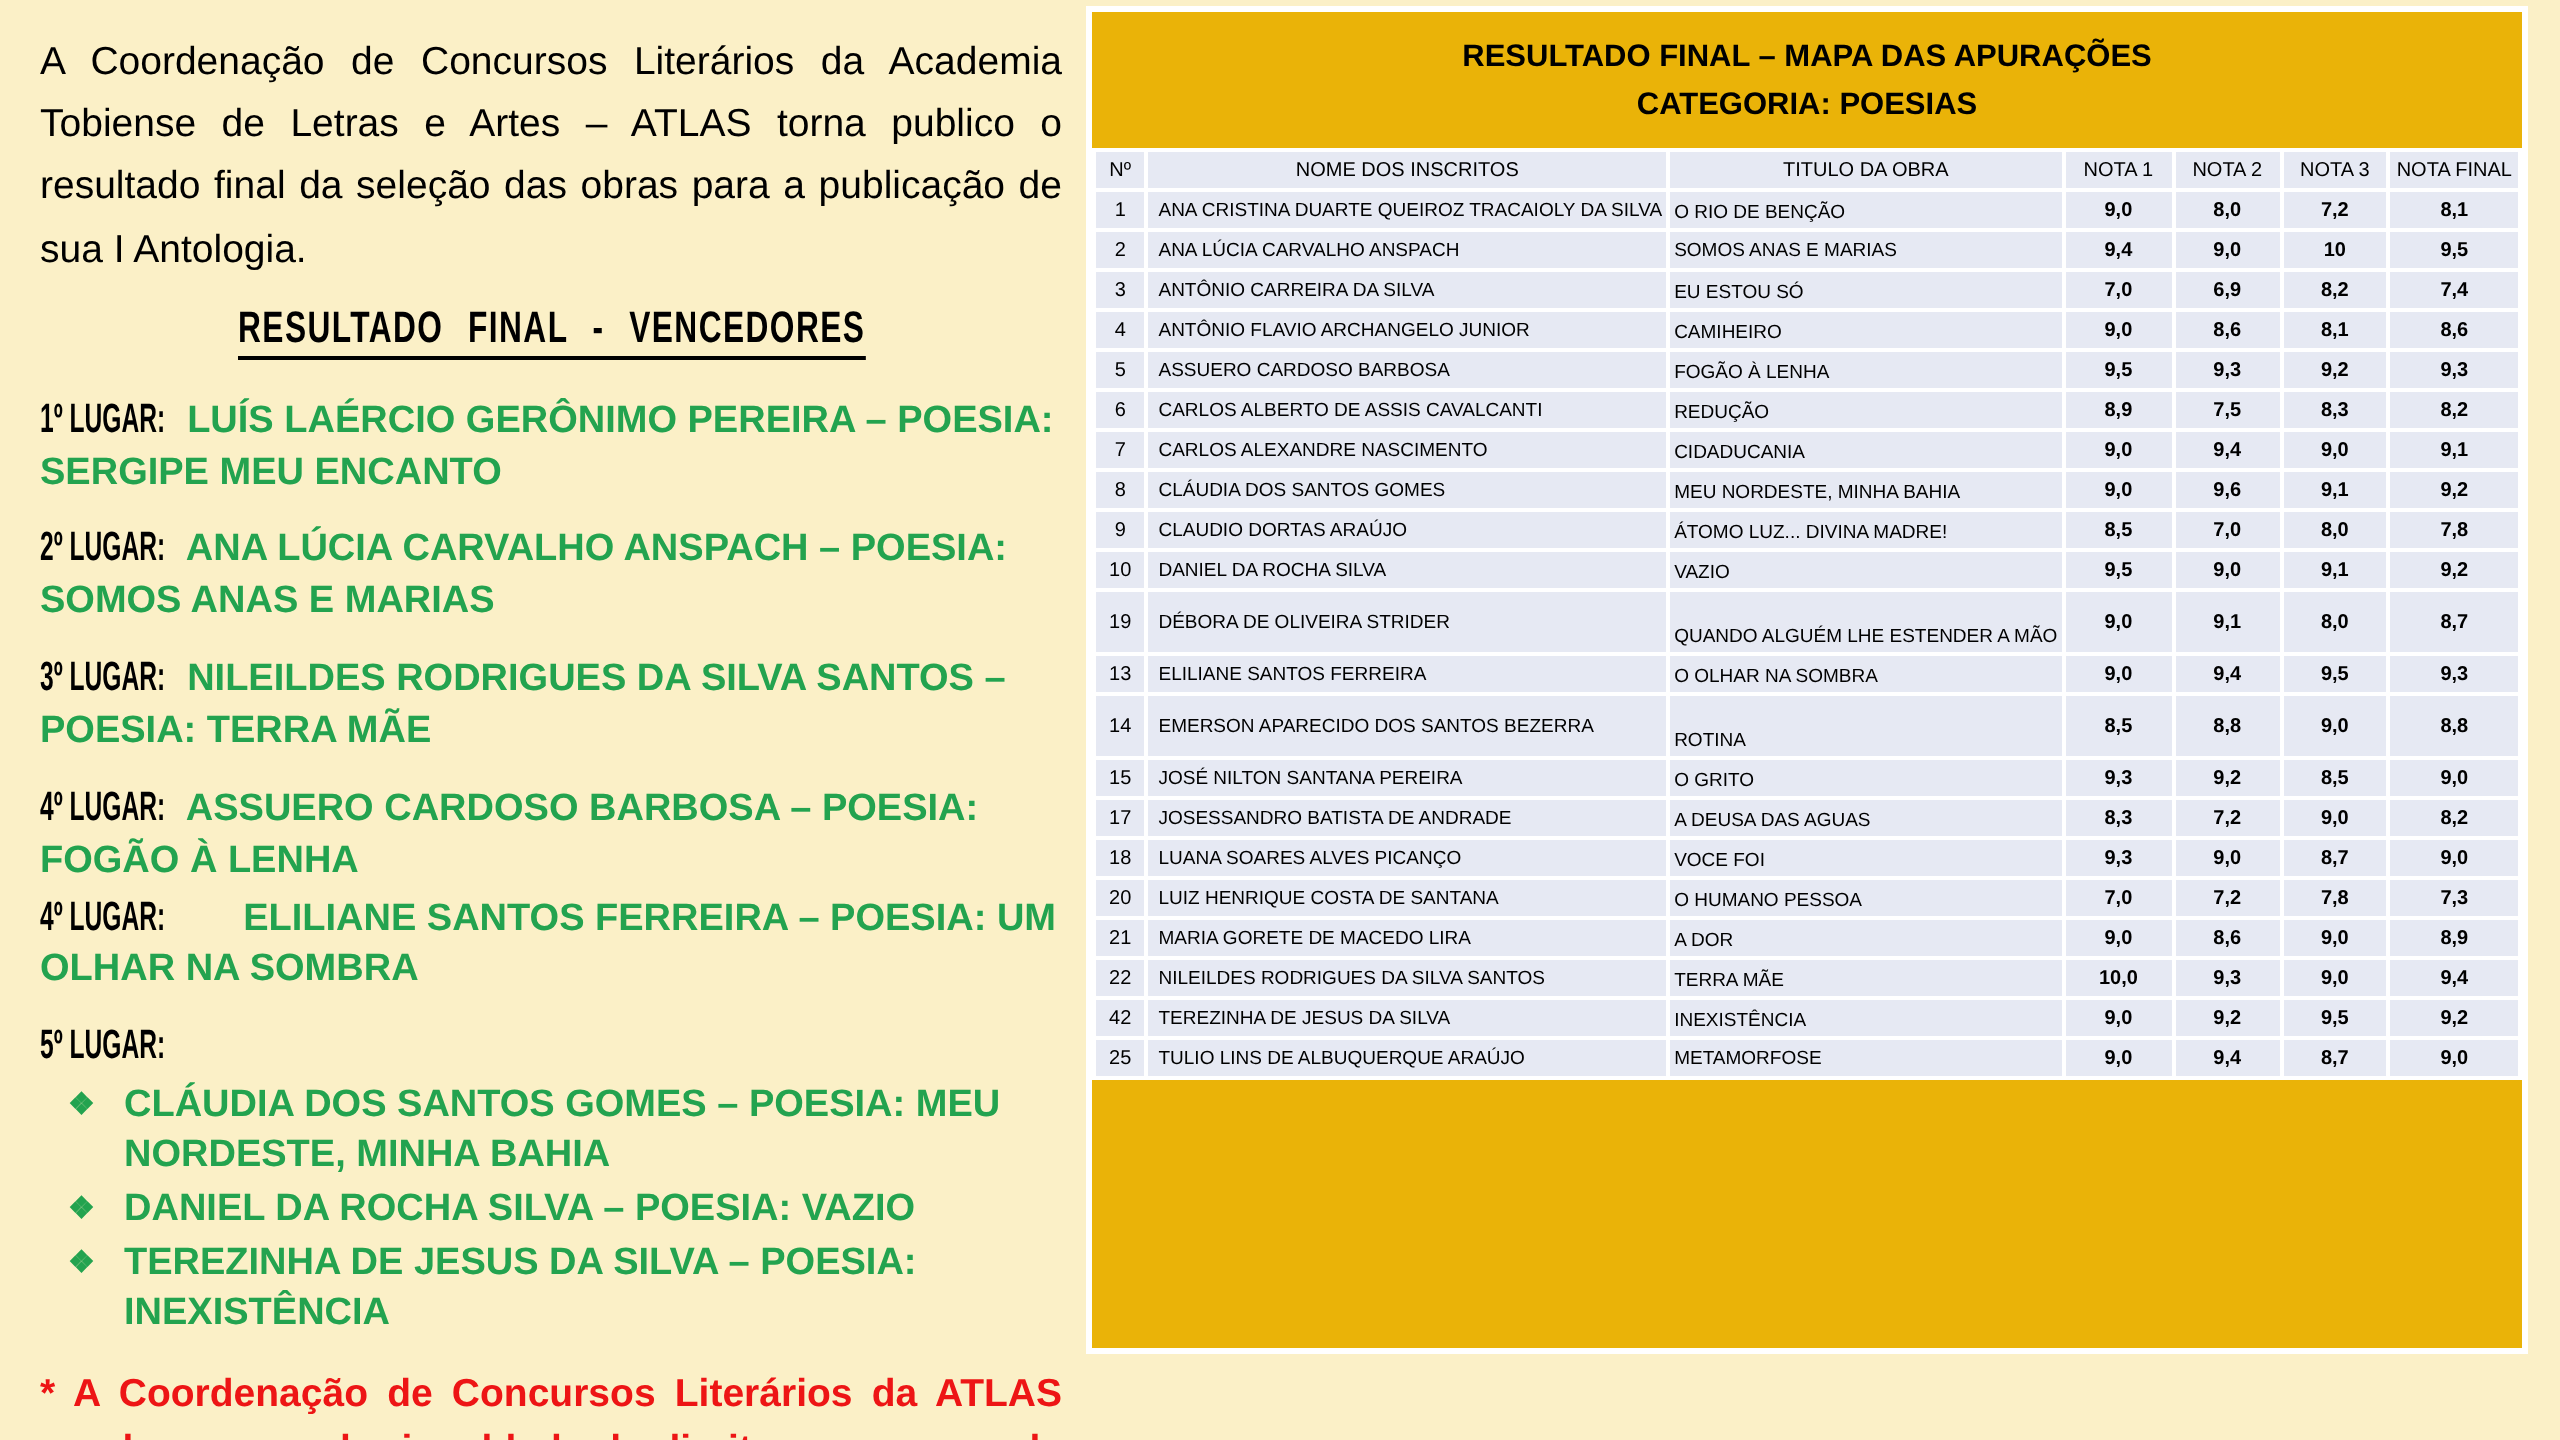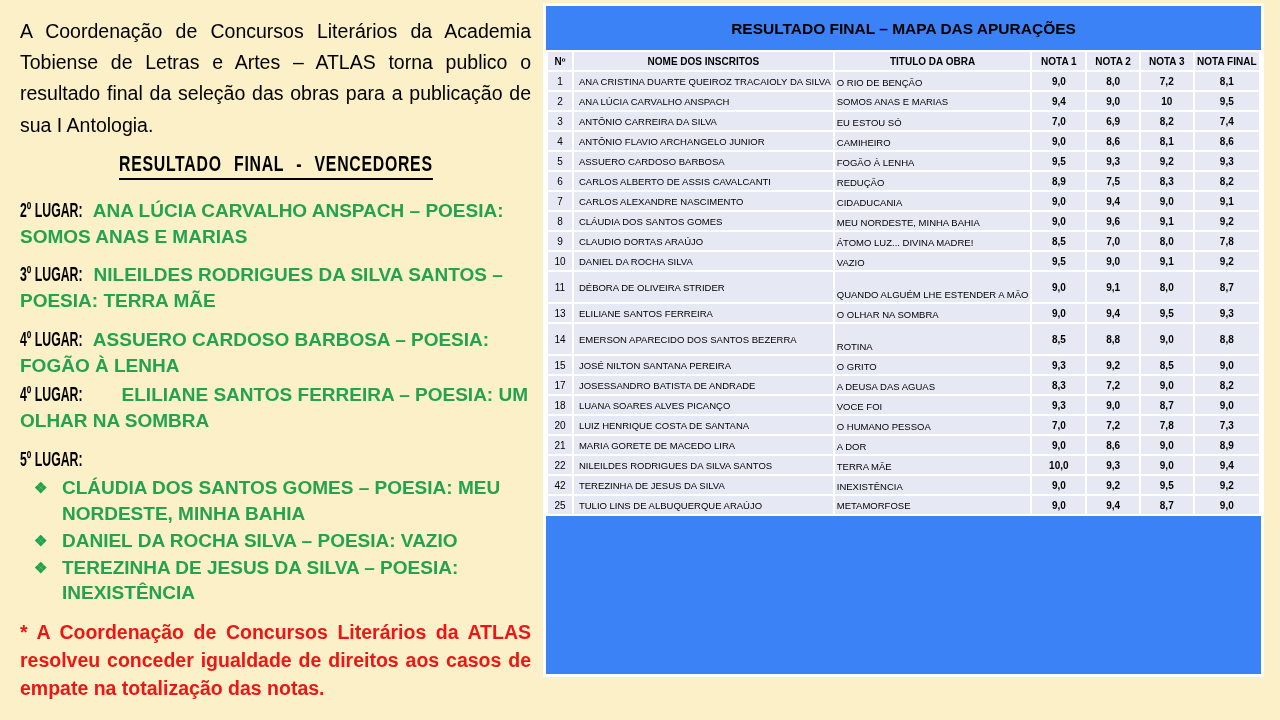--- a/index.html
+++ b/index.html
@@ -44,54 +44,55 @@
   .bullet-glyph{ flex:none; width:28px; margin-left:14px; font-size:15px; padding-top:3px; }
   .bullet-text{ flex:1; }
   .note{
     color:var(--red); font-size:19.5px; font-weight:700; line-height:1.45;
     text-align:justify; margin:13px 0 0 0;
   }
 
   
   .panel{
     position:absolute; left:543px; top:3px; width:721px; height:674px;
-    background:#3b82f6; border:3px solid #fff;
+    background:#eab308; border:3px solid #fff;
   }
   .panel-title{
     text-align:center; font-weight:700; font-size:15.5px; line-height:1.55;
     padding-top:11px;
   }
   .results-table{
     border-collapse:collapse; table-layout:fixed; margin:9px auto 0 auto;
   }
   .results-table th, .results-table td{
     border:2px solid #fff; background:#E6E9F3;
     font-size:10px; padding:0 2px; overflow:hidden; white-space:nowrap;
     height:20px; vertical-align:middle; font-weight:400;
   }
-  .results-table th{ font-weight:700; text-align:center; }
+  .results-table th{ font-weight:400; text-align:center; }
   .results-table th.low{ vertical-align:bottom; padding-bottom:3px; }
   .results-table tr.tall td{ height:32px; }
   td.idx{ text-align:center; }
   td.name{ text-align:left; padding-left:5px; font-size:9.5px; }
   td.title{ font-size:9.5px; }
   td.title.low{ vertical-align:bottom; padding-bottom:2px; }
   td.num{ text-align:center; font-weight:700; }
 </style>
 </head>
 <body style="--green: #23A34F; --red: #ED1515; background: rgb(251, 240, 199);">
 
 <div class="left-col">
   <p class="intro">A Coordenação de Concursos Literários da Academia  Tobiense de Letras e Artes – ATLAS torna publico o resultado final da seleção das obras para a publicação de sua I Antologia.</p>
 
   <div class="heading-wrap">
     <span class="heading">RESULTADO FINAL - VENCEDORES</span>
   </div>
 
   <div>
+      <p class="winner"><span class="lugar">1º LUGAR:</span><span class="winner-name"> LUÍS LAÉRCIO GERÔNIMO PEREIRA – POESIA: SERGIPE MEU ENCANTO</span></p>
       <p class="winner"><span class="lugar">2º LUGAR:</span><span class="winner-name"> ANA LÚCIA CARVALHO ANSPACH – POESIA: SOMOS ANAS E MARIAS</span></p>
       <p class="winner"><span class="lugar">3º LUGAR:</span><span class="winner-name"> NILEILDES RODRIGUES DA SILVA SANTOS – POESIA: TERRA MÃE</span></p>
       <p class="winner tight"><span class="lugar">4º LUGAR:</span><span class="winner-name"> ASSUERO CARDOSO BARBOSA – POESIA: FOGÃO À LENHA</span></p>
       <p class="winner"><span class="lugar wide">4º LUGAR:</span><span class="winner-name"> ELILIANE  SANTOS FERREIRA – POESIA: UM OLHAR NA SOMBRA</span></p>
       <p class="winner last"><span class="lugar">5º LUGAR:</span><span class="winner-name"> </span></p>
     </div>
 
   <div>
       <div class="bullet-row">
         <span class="bullet-glyph">❖</span>
@@ -106,20 +107,21 @@
         <span class="bullet-text">TEREZINHA DE JESUS DA SILVA – POESIA: INEXISTÊNCIA</span>
       </div>
     </div>
 
   <p class="note">* A Coordenação de Concursos Literários da ATLAS resolveu conceder igualdade de direitos aos casos de empate na totalização das notas.</p>
 </div>
 
 <div class="panel">
   <div class="panel-title">
     <div>RESULTADO FINAL – MAPA DAS APURAÇÕES</div>
+    <div>CATEGORIA: POESIAS</div>
   </div>
   <table class="results-table">
     <colgroup>
         <col style="width: 32px;">
         <col style="width: 253px;">
         <col style="width: 172px;">
         <col style="width: 64px;">
         <col style="width: 62px;">
         <col style="width: 62px;">
         <col style="width: 67px;">
@@ -220,21 +222,21 @@
         <tr>
           <td class="idx">10</td>
           <td class="name">DANIEL DA ROCHA SILVA</td>
           <td class="title low">VAZIO</td>
           <td class="num">9,5</td>
           <td class="num">9,0</td>
           <td class="num">9,1</td>
           <td class="num">9,2</td>
         </tr>
         <tr class="tall">
-          <td class="idx">11</td>
+          <td class="idx">19</td>
           <td class="name">DÉBORA DE OLIVEIRA STRIDER</td>
           <td class="title low">QUANDO ALGUÉM LHE ESTENDER A MÃO</td>
           <td class="num">9,0</td>
           <td class="num">9,1</td>
           <td class="num">8,0</td>
           <td class="num">8,7</td>
         </tr>
         <tr>
           <td class="idx">13</td>
           <td class="name">ELILIANE SANTOS FERREIRA</td>

